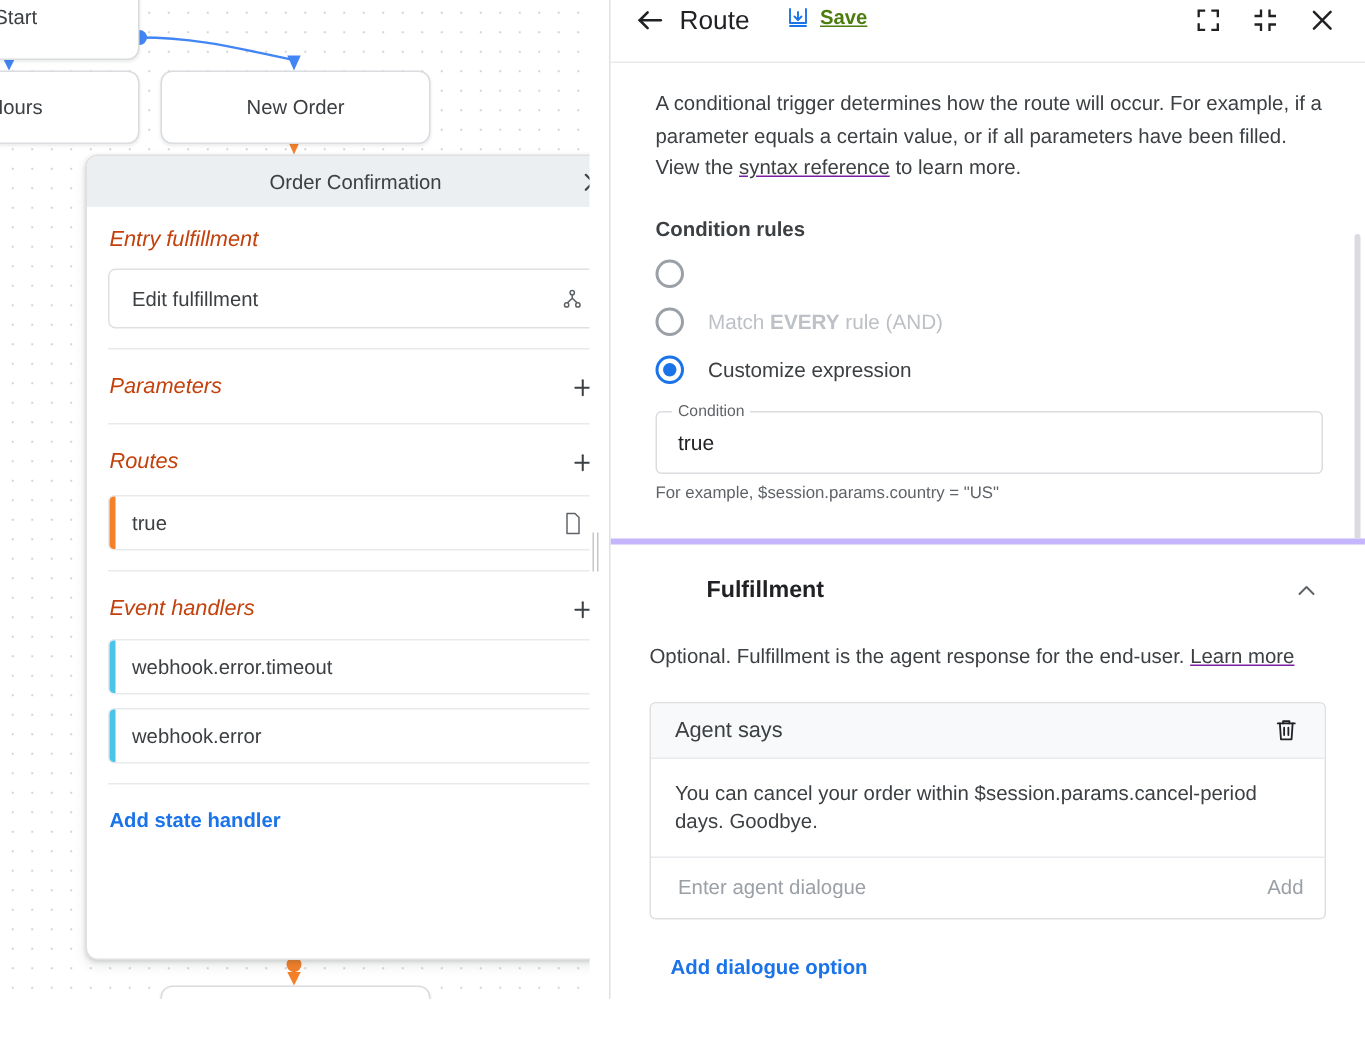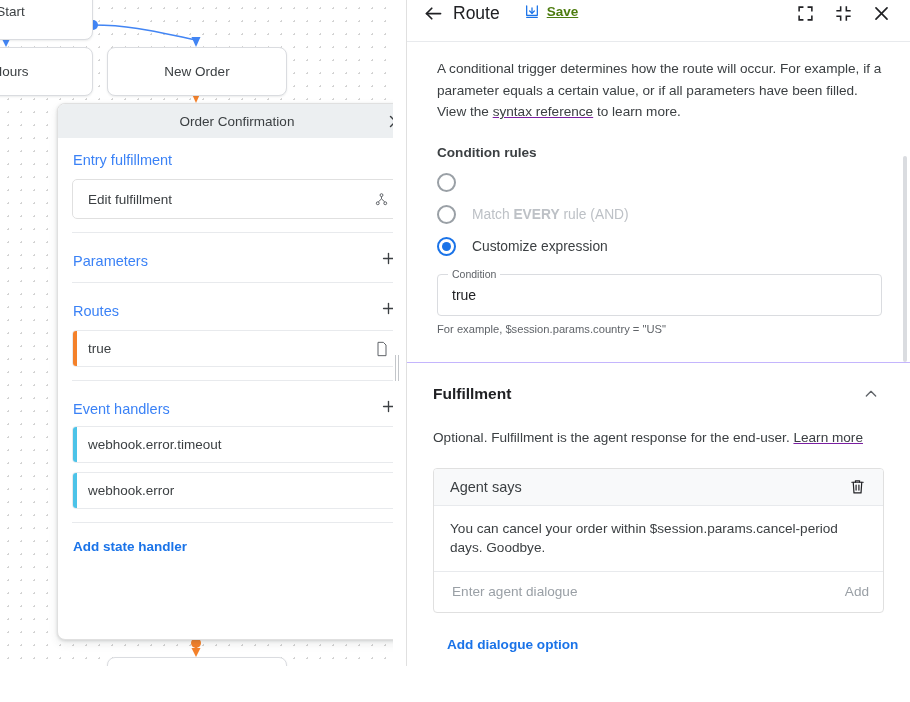--- a/index.html
+++ b/index.html
@@ -88,25 +88,26 @@
     padding: 0 14px;
     overflow: hidden;
   }
   .card-section {
     border-bottom: 1px solid #e8eaed;
     padding: 14px 0 13px 0;
   }
   .card-section.last { border-bottom: 1px solid #e8eaed; }
   .section-head {
     display: flex;
-    align-items: flex-end;
+    align-items: center;
     justify-content: space-between;
     font-size: 14.5px;
-    color: #3b82f6;
+    color: #c2410c;
     padding: 0 3px 0 1px;
+    font-style: italic;
   }
   .plus-btn {
     width: 22px; height: 22px;
     display: flex; align-items: center; justify-content: center;
     cursor: pointer;
     color: #3c4043;
   }
   .chip {
     margin-top: 11px;
     height: 37px;
@@ -184,21 +185,21 @@
     margin-left: 8px;
     color: #202124;
   }
 
   #panel-upper {
     flex: 0 0 auto;
     height: 321px;
     overflow: hidden;
     position: relative;
     padding: 0 28px 0 30px;
-    border-bottom: 1px solid #c4b5fd;
+    border-bottom: 4px solid #c4b5fd;
   }
   #panel-upper-scroll {
     position: absolute;
     right: 3px; top: 114px;
     width: 4px; height: 206px;
     background: #dadce0;
     border-radius: 2px;
   }
   .intro-text {
     margin-top: 16px;
@@ -279,20 +280,21 @@
     flex: 1 1 auto;
     overflow: hidden;
     padding: 0 26px 0 26px;
     position: relative;
   }
   #fulfillment-head {
     display: flex;
     align-items: center;
     justify-content: space-between;
     padding-top: 18px;
+    margin-left: 38px;
   }
   #fulfillment-title {
     font-size: 15.5px;
     font-weight: bold;
     color: #202124;
   }
   #fulfillment-collapse {
     width: 26px; height: 26px;
     display: flex; align-items: center; justify-content: center;
     cursor: pointer;

